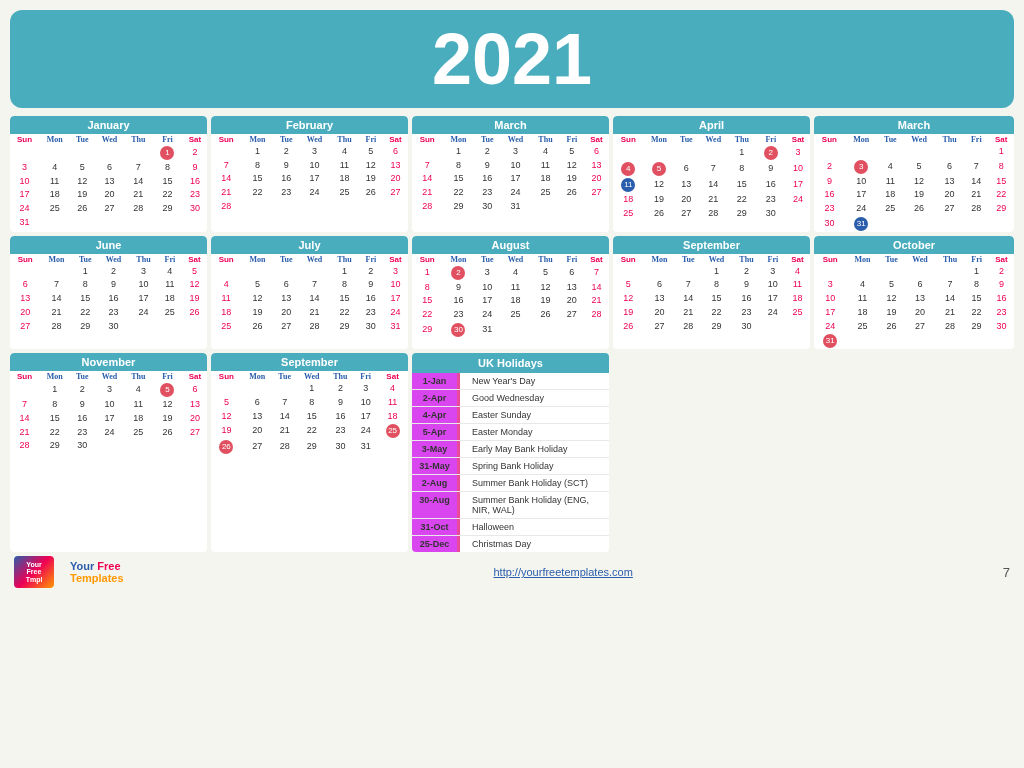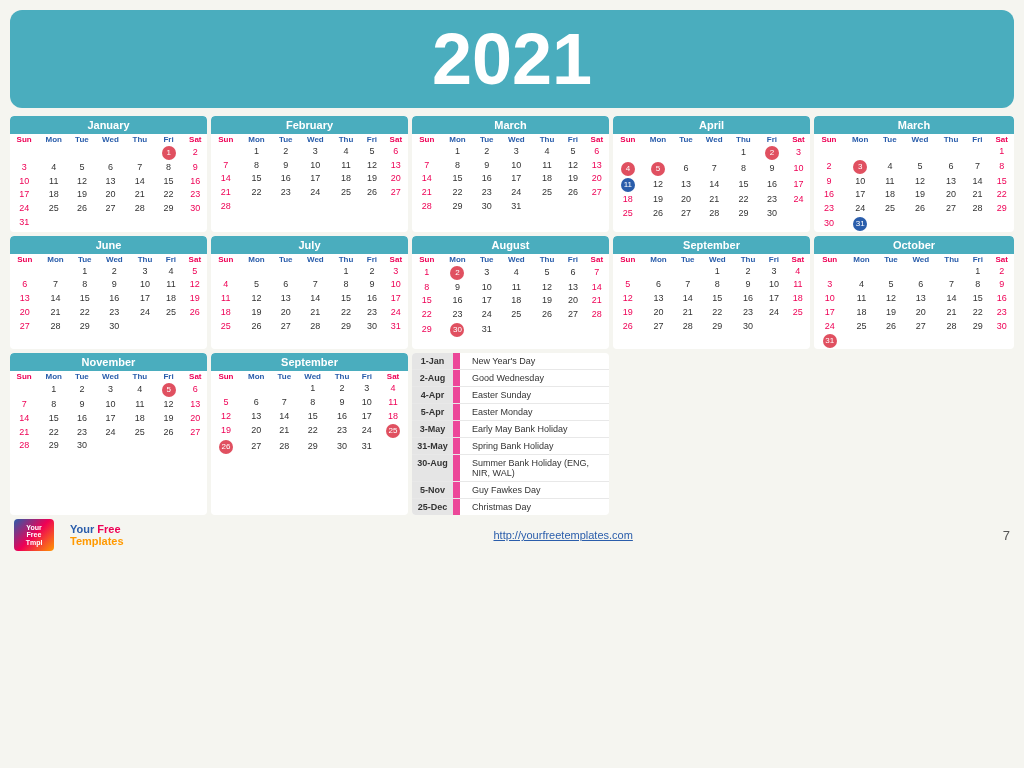--- a/index.html
+++ b/index.html
@@ -46,21 +46,21 @@
       font-size: 9px;
     }
     .cal-table th {
       text-align: center;
       padding: 1px 0;
       font-size: 8px;
       font-weight: bold;
     }
     .cal-table th.sun { color: #e05; }
     .cal-table th.sat { color: #e05; }
-    .cal-table th.weekday { color: #2a5dab; }
+    .cal-table th.weekday { color: #2a5dab; font-family: Liberation Serif, serif; }
     .cal-table td {
       text-align: center;
       padding: 1px 1px;
       color: #333;
       font-size: 9px;
       line-height: 1.3;
     }
     .cal-table td.sun { color: #e05; }
     .cal-table td.sat { color: #e05; }
     .circled {
@@ -99,27 +99,27 @@
       font-weight: bold;
       padding: 4px 0;
     }
     .holiday-row {
       display: flex;
       border-bottom: 1px solid #e8e8e8;
       font-size: 9px;
     }
     .holiday-row:last-child { border-bottom: none; }
     .holiday-date {
-      background: #e5e5e5;
+      background: #d946ef;
       min-width: 48px;
       text-align: center;
       padding: 3px 2px;
       font-weight: bold;
       color: #333;
-      border-right: 7px solid #ec4899;
+      border-right: 3px solid #ec4899;
     }
     .holiday-name {
       padding: 3px 12px;
       color: #333;
       flex: 1;
     }
     .bottom-bar {
       display: flex;
       justify-content: space-between;
       align-items: center;
@@ -916,52 +916,57 @@
               <td class="">29</td>
               <td class="">30</td>
               <td class="">31</td>
               <td class="sat"></td>
             </tr>
           </tbody>
         </table>
       </div></div>
 
   <div class="holidays-panel">
+    <div class="holidays-header">UK Holidays</div>
     <div id="holidays-list">
         <div class="holiday-row">
     <div class="holiday-date">1-Jan</div>
     <div class="holiday-name">New Year's Day</div>
   </div>
         <div class="holiday-row">
-    <div class="holiday-date">2-Aug</div>
+    <div class="holiday-date">2-Apr</div>
     <div class="holiday-name">Good Wednesday</div>
   </div>
         <div class="holiday-row">
     <div class="holiday-date">4-Apr</div>
     <div class="holiday-name">Easter Sunday</div>
   </div>
         <div class="holiday-row">
     <div class="holiday-date">5-Apr</div>
     <div class="holiday-name">Easter Monday</div>
   </div>
         <div class="holiday-row">
     <div class="holiday-date">3-May</div>
     <div class="holiday-name">Early May Bank Holiday</div>
   </div>
         <div class="holiday-row">
     <div class="holiday-date">31-May</div>
     <div class="holiday-name">Spring Bank Holiday</div>
   </div>
         <div class="holiday-row">
+    <div class="holiday-date">2-Aug</div>
+    <div class="holiday-name">Summer Bank Holiday (SCT)</div>
+  </div>
+        <div class="holiday-row">
     <div class="holiday-date">30-Aug</div>
     <div class="holiday-name">Summer Bank Holiday (ENG, NIR, WAL)</div>
   </div>
         <div class="holiday-row">
-    <div class="holiday-date">5-Nov</div>
-    <div class="holiday-name">Guy Fawkes Day</div>
+    <div class="holiday-date">31-Oct</div>
+    <div class="holiday-name">Halloween</div>
   </div>
         <div class="holiday-row">
     <div class="holiday-date">25-Dec</div>
     <div class="holiday-name">Christmas Day</div>
   </div>
       </div>
   </div>
 </div>
 
 <div class="bottom-bar">

